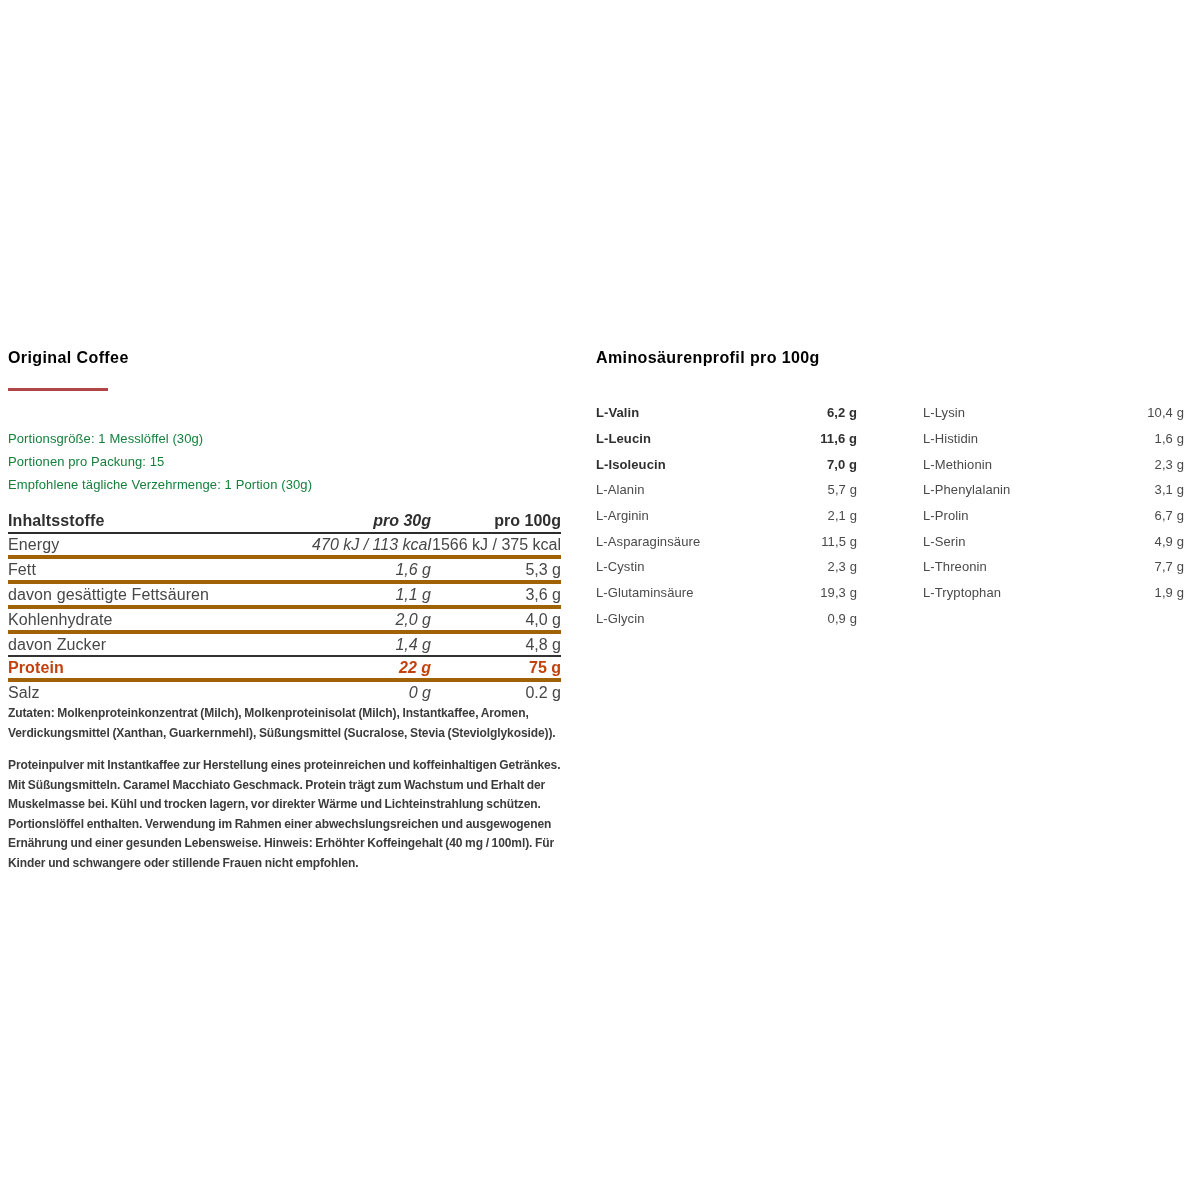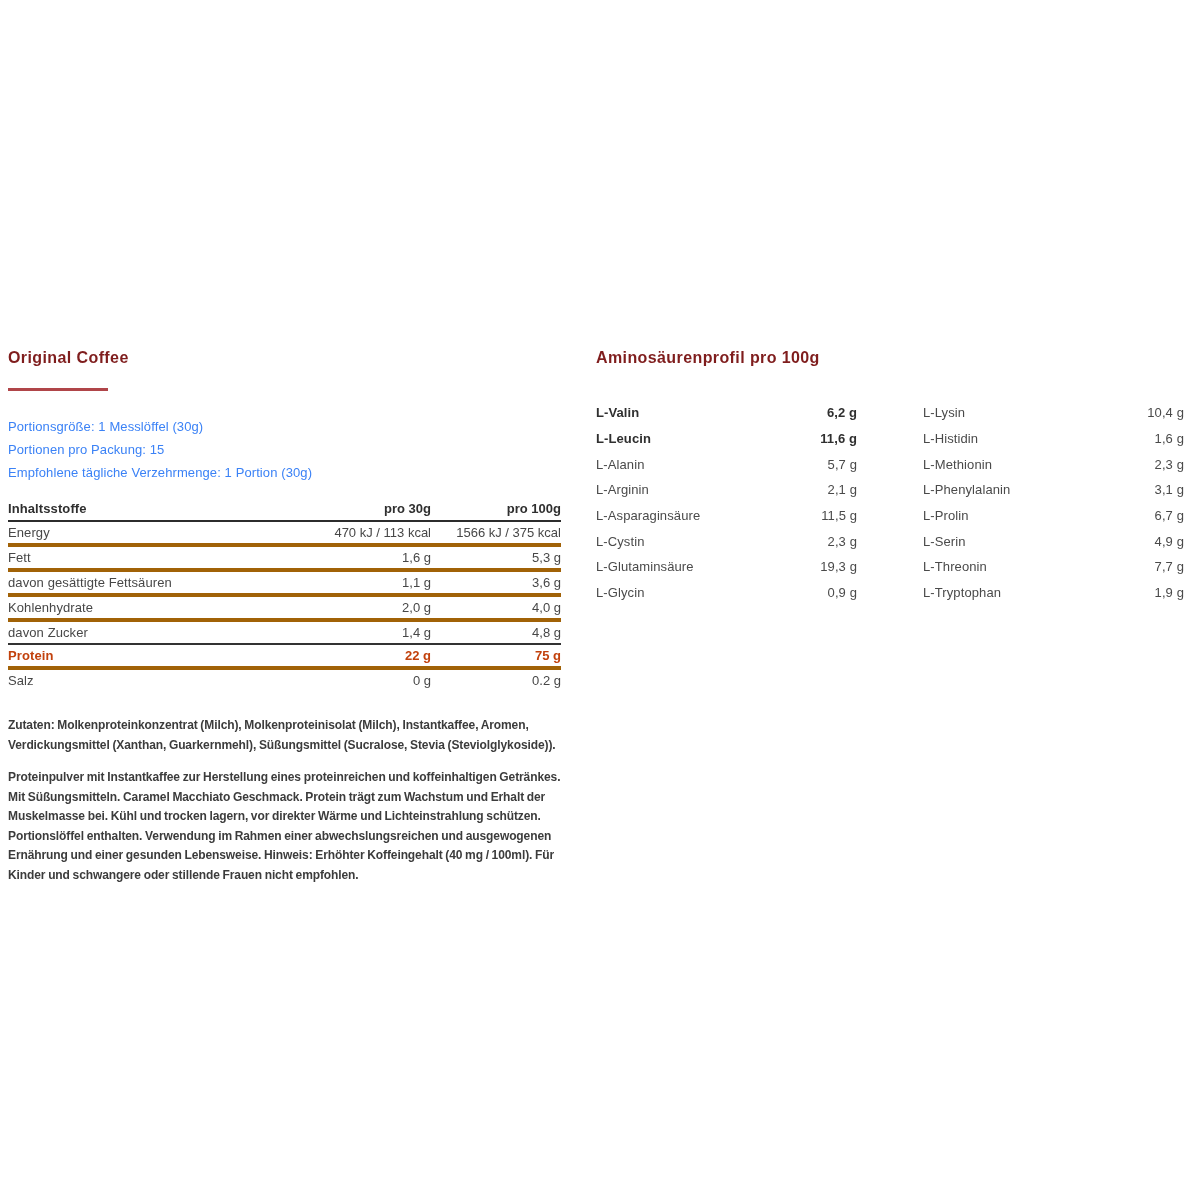--- a/index.html
+++ b/index.html
@@ -13,61 +13,61 @@
   }
   .col { position: absolute; top: 348px; }
   .col-left  { left: 8px;   width: 553px; }
   .col-right { left: 596px; width: 588px; }
 
   .section-title {
     margin: 0;
     font-size: 16px;
     font-weight: 700;
     letter-spacing: 0.4px;
-    color: #7f1d1d;
+    color: #000000;
     line-height: 19px;
   }
   .accent-rule {
     width: 100px; height: 3px;
     margin-top: 21px;
     background: #b04549;
   }
-  .meta { margin-top: 24px; font-size: 13px; color: #3b82f6; }
+  .meta { margin-top: 36px; font-size: 13px; color: #15803d; }
   .meta > div { line-height: 23px; letter-spacing: 0.1px; }
 
   
-  .ntable { margin-top: 13px; font-size: 13px; }
+  .ntable { margin-top: 13px; font-size: 16px; }
   .nrow {
     display: flex; align-items: center;
     height: 21px;
     border-bottom: 4px solid #a16207;
   }
   .nrow.nhead {
     height: 23px;
     border-bottom: 2px solid #2c2c2c;
     font-weight: 700;
     color: #2f2f2f;
   }
   .nrow.thick { border-bottom-width: 2px; border-bottom-color: #333; }
   .nrow.bold  { font-weight: 700; color: #c2410c; }
   #nutrition-rows .nrow:last-child { border-bottom: none; }
   .c-label { flex: 1; text-align: left; letter-spacing: 0.1px; }
-  .c-30  { width: 180px; text-align: right; }
+  .c-30  { width: 180px; text-align: right; font-style: italic; }
   .c-100 { width: 130px; text-align: right; }
 
   .para {
     font-size: 12px;
     font-weight: 700;
     color: #3c3c3c;
     line-height: 20px;
     letter-spacing: -0.1px;
     word-spacing: -0.5px;
     margin: 0;
   }
-  .ingredients { margin-top: 24px; }
+  .ingredients { margin-top: 0; }
   .description { margin-top: 13px; line-height: 19.5px; }
 
   
   .amino-wrap { margin-top: 33px; display: flex; gap: 66px; }
   .amino-col { flex: 1; }
   .amino-row {
     display: flex; justify-content: space-between; align-items: center;
     height: 25.7px;
     font-size: 13px;
     color: #4a4a4a;
@@ -142,20 +142,24 @@
   <div class="amino-wrap">
     <div class="amino-col" id="amino-col-0">
         <div class="amino-row bold">
           <div class="a-name">L-Valin</div>
           <div class="a-value">6,2 g</div>
         </div>
         <div class="amino-row bold">
           <div class="a-name">L-Leucin</div>
           <div class="a-value">11,6 g</div>
         </div>
+        <div class="amino-row bold">
+          <div class="a-name">L-Isoleucin</div>
+          <div class="a-value">7,0 g</div>
+        </div>
         <div class="amino-row">
           <div class="a-name">L-Alanin</div>
           <div class="a-value">5,7 g</div>
         </div>
         <div class="amino-row">
           <div class="a-name">L-Arginin</div>
           <div class="a-value">2,1 g</div>
         </div>
         <div class="amino-row">
           <div class="a-name">L-Asparaginsäure</div>

